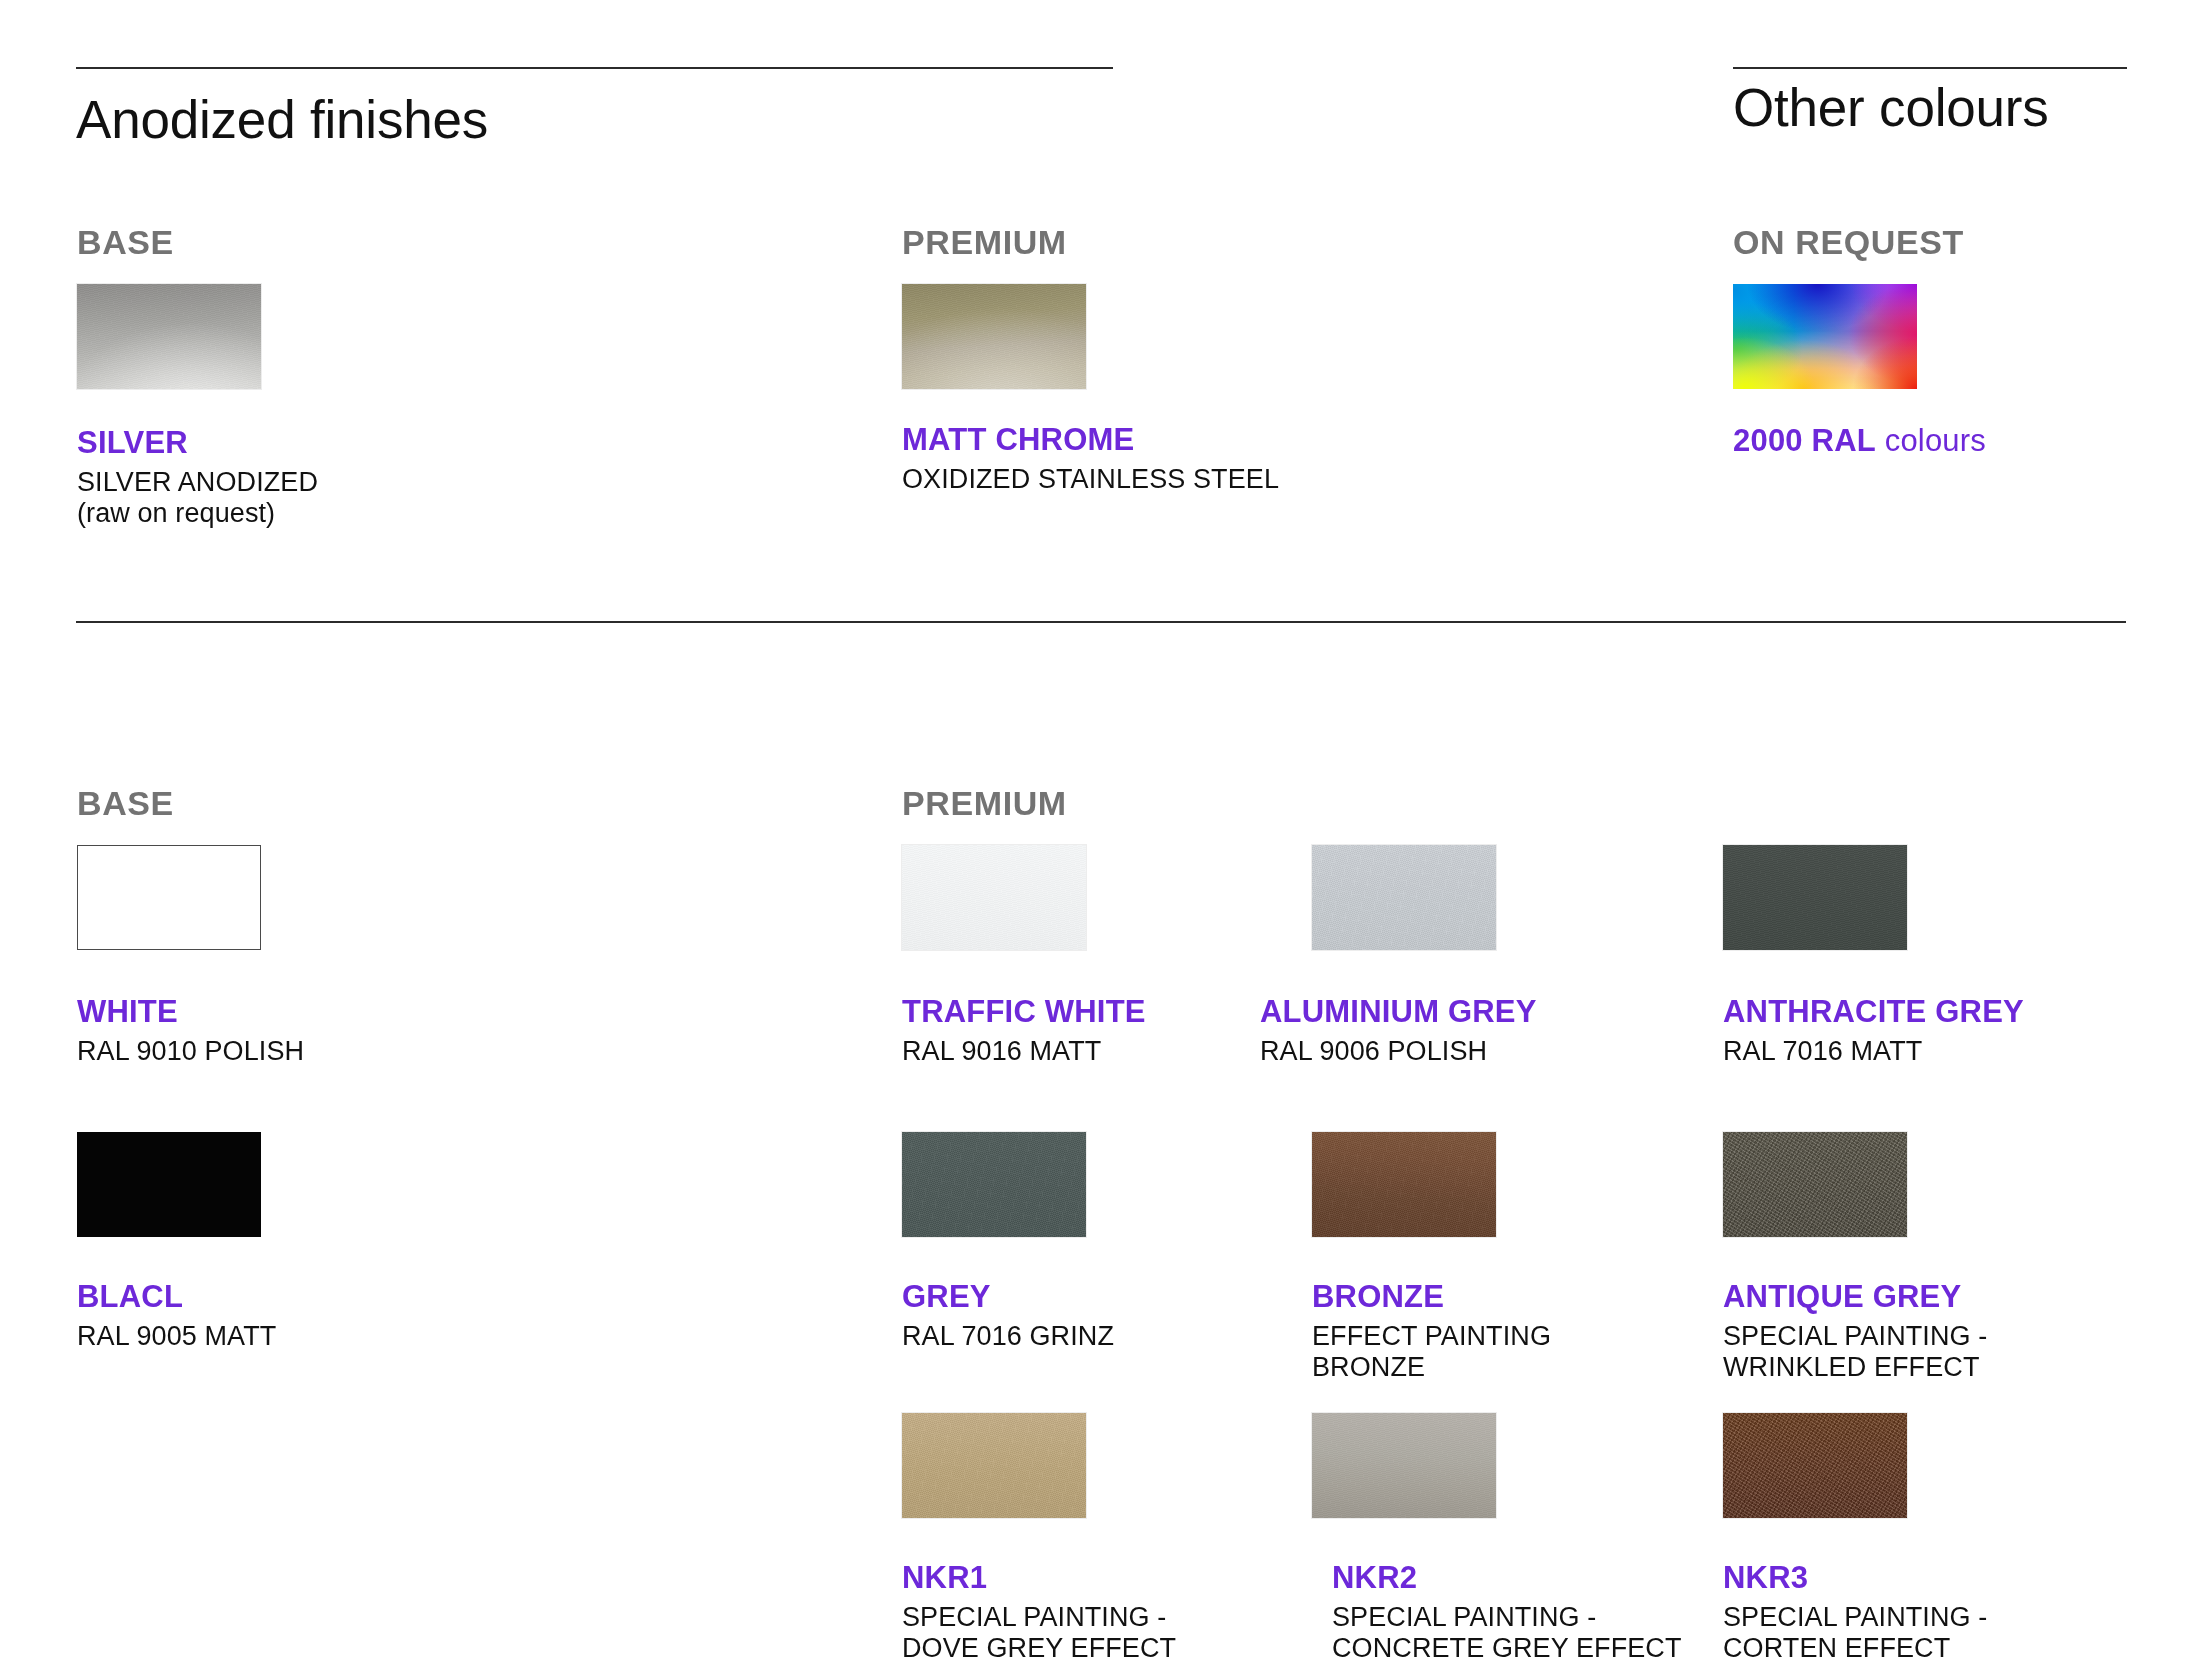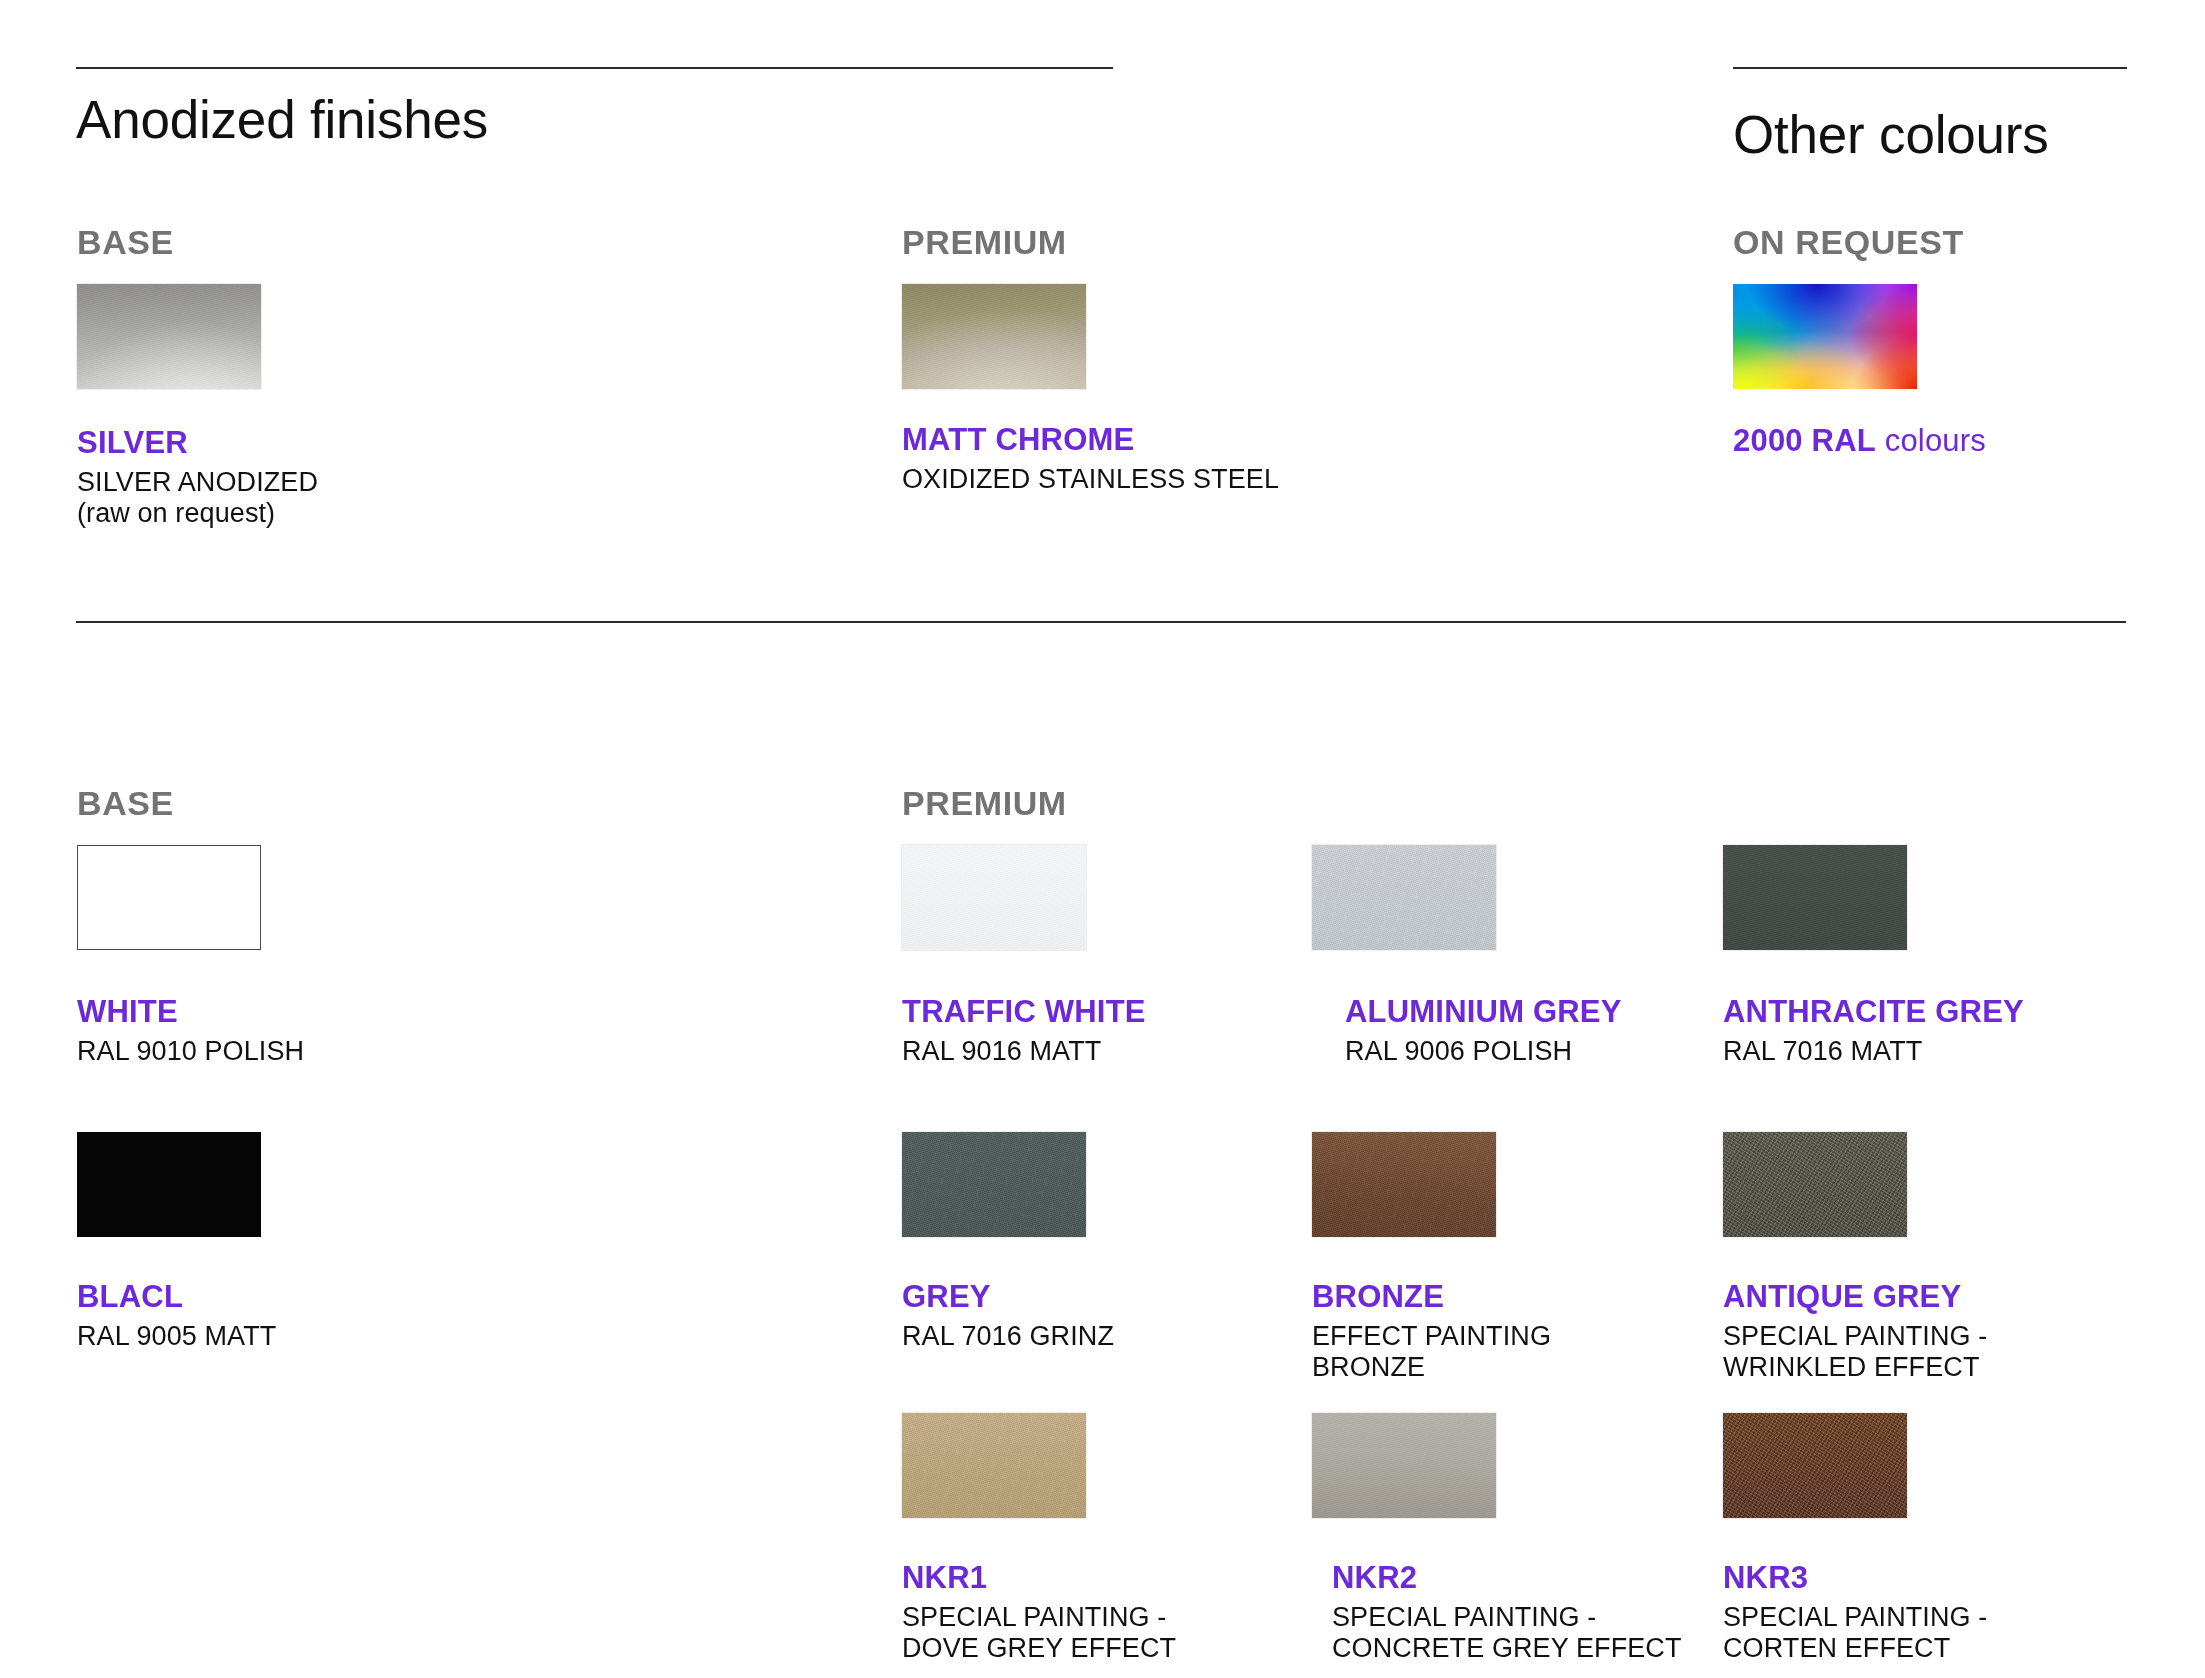--- a/index.html
+++ b/index.html
@@ -139,21 +139,21 @@
   <div class="swatch shadowed" style="left:902px; top:284px; background:
          radial-gradient(130% 150% at 55% 115%, rgba(255,255,255,0.42) 0%, rgba(255,255,255,0.0) 62%),
          linear-gradient(176deg, #8d8663 0%, #9c9570 30%, #ada591 58%, #b8b098 80%, #bdb69f 100%);">
     <div class="tex fine"></div>
   </div>
   <div class="caption" style="left:902px; top:424px;">
     <div class="cap-name">MATT CHROME</div>
     <div class="cap-line">OXIDIZED STAINLESS STEEL</div>
   </div>
 
-  <div class="section-title" style="left:1733px; top:104px;">Other colours</div>
+  <div class="section-title" style="left:1733px; top:77px;">Other colours</div>
 
   <div class="group-label" style="left:1733px; top:223px;">ON REQUEST</div>
 
   <div class="swatch" style="left:1733px; top:284px; background:
          linear-gradient(to right,
            rgba(0,140,220,1) 0%,
            rgba(0,70,210,0.92) 33%,
            rgba(130,0,200,0.9) 66%,
            rgba(230,0,60,0.9) 100%),
          linear-gradient(to bottom,
@@ -200,21 +200,21 @@
     <div class="tex fine"></div>
   </div>
   <div class="caption" style="left:902px; top:996px;">
     <div class="cap-name">TRAFFIC WHITE</div>
     <div class="cap-line">RAL 9016 MATT</div>
   </div>
 
   <div class="swatch shadowed" style="left:1312px; top:845px; background:linear-gradient(180deg,#cbd0d5 0%,#c3c8cd 100%);">
     <div class="tex"></div>
   </div>
-  <div class="caption" style="left:1345px; top:996px;">
+  <div class="caption" style="left:1260px; top:996px;">
     <div class="cap-name">ALUMINIUM GREY</div>
     <div class="cap-line">RAL 9006 POLISH</div>
   </div>
 
   <div class="swatch shadowed" style="left:1723px; top:845px; background:linear-gradient(180deg,#454c48 0%,#3f4642 100%);">
     <div class="tex fine"></div>
   </div>
   <div class="caption" style="left:1723px; top:996px;">
     <div class="cap-name">ANTHRACITE GREY</div>
     <div class="cap-line">RAL 7016 MATT</div>

